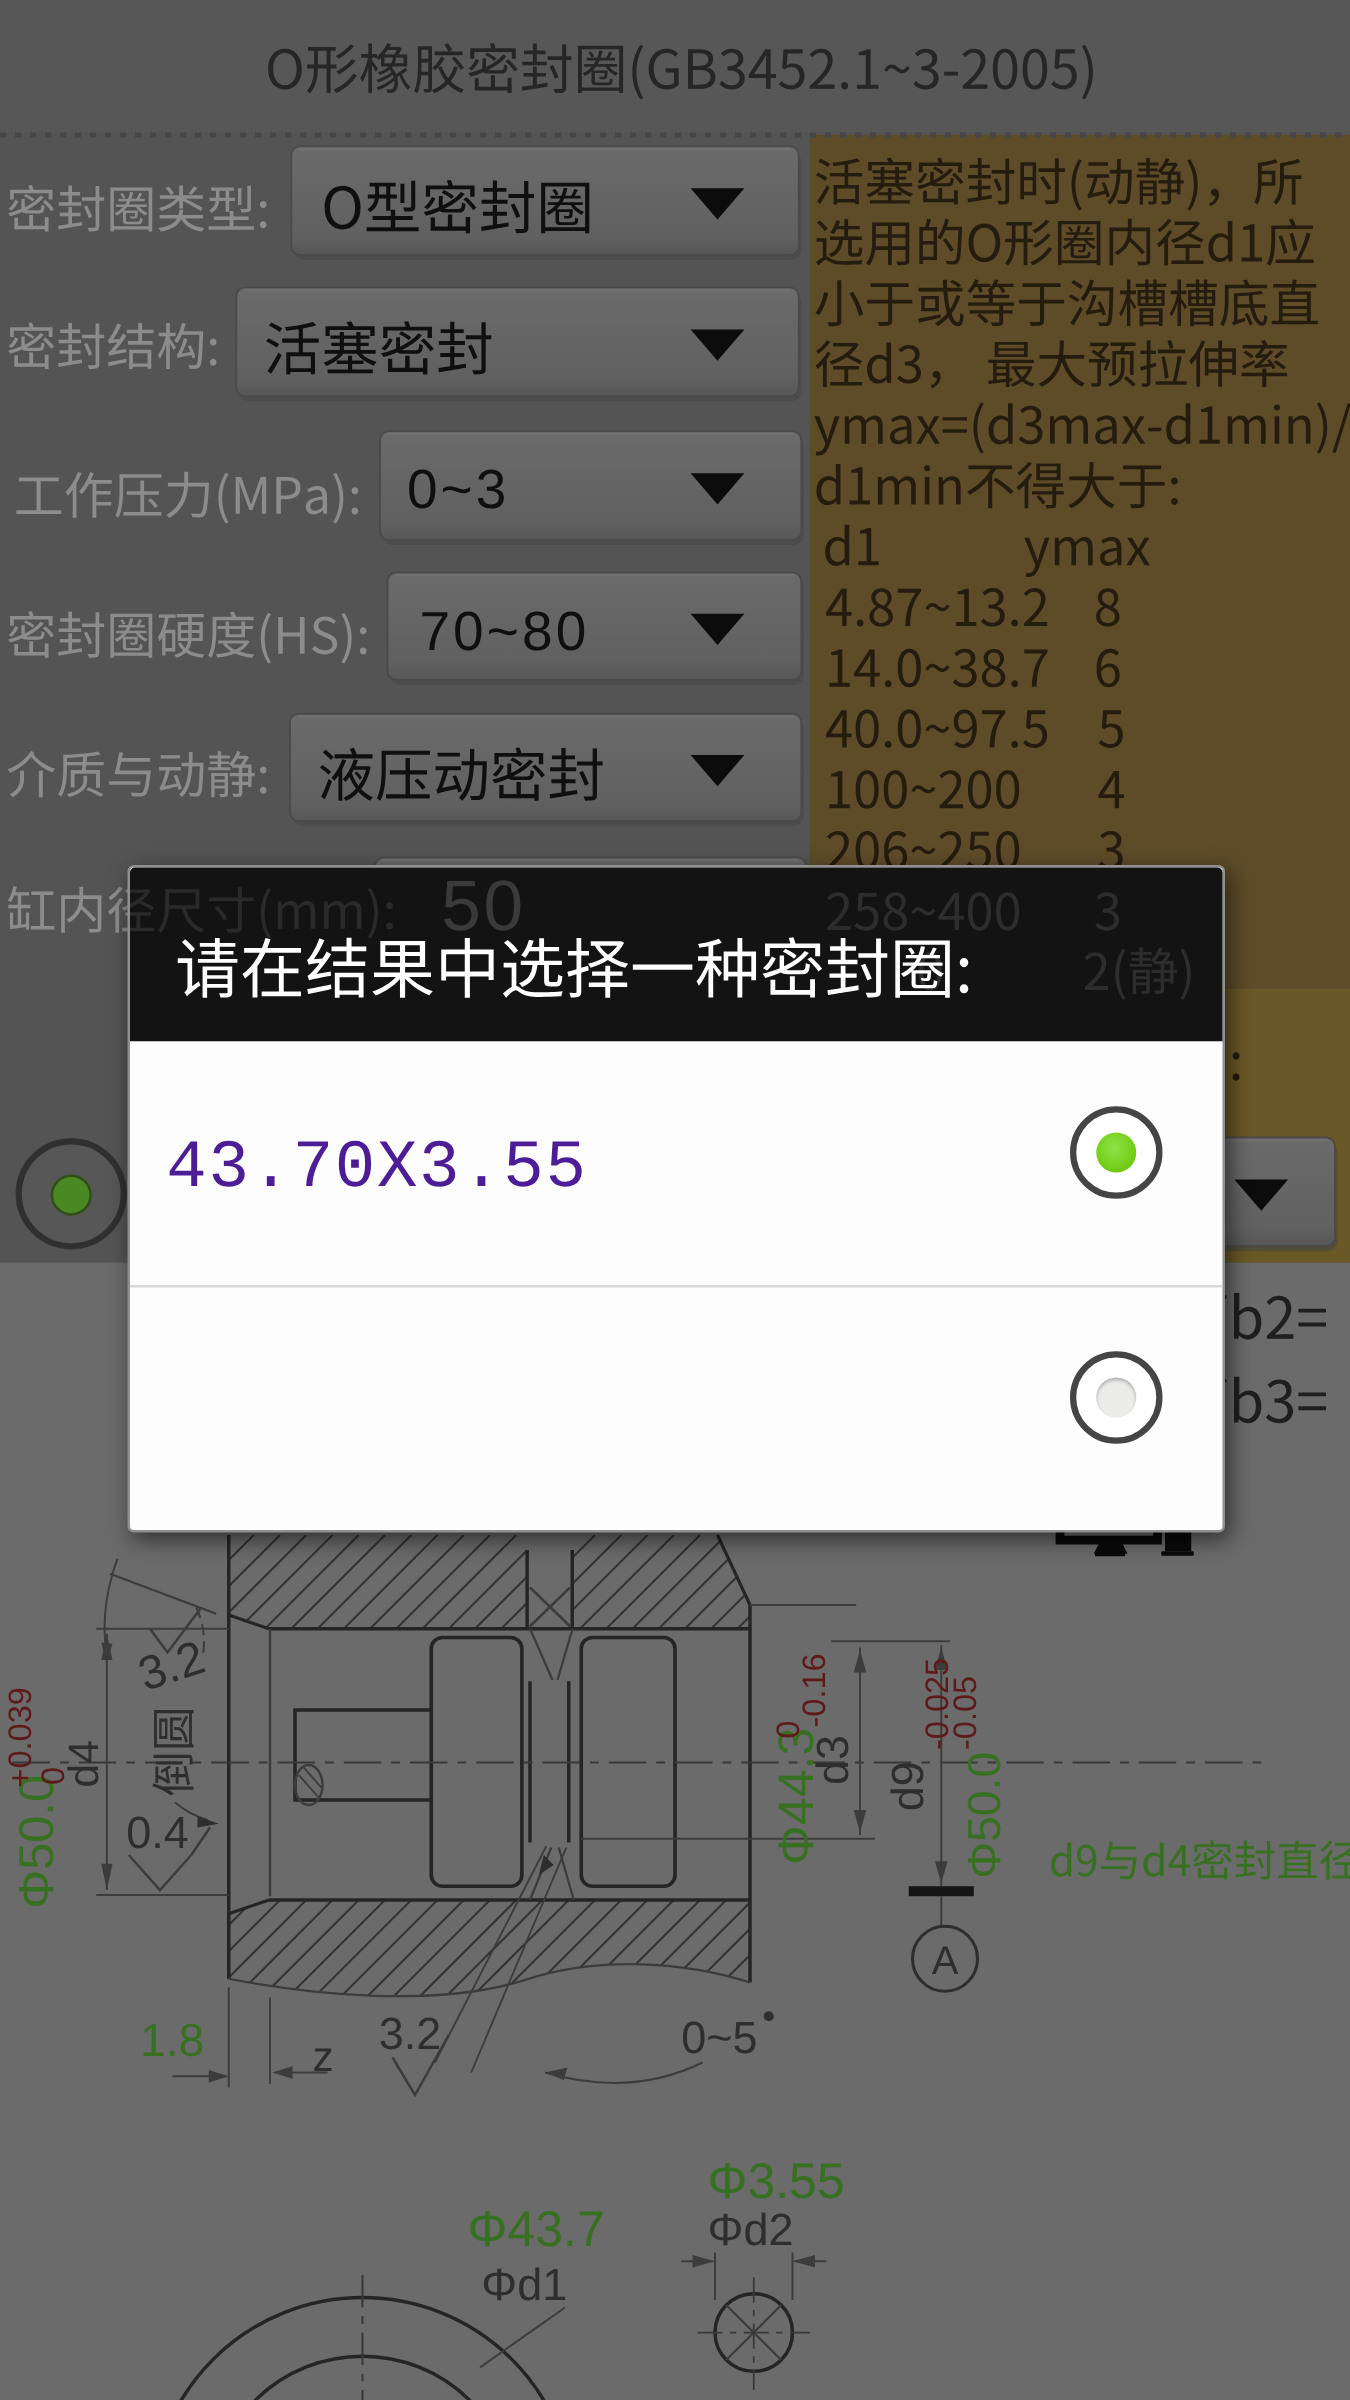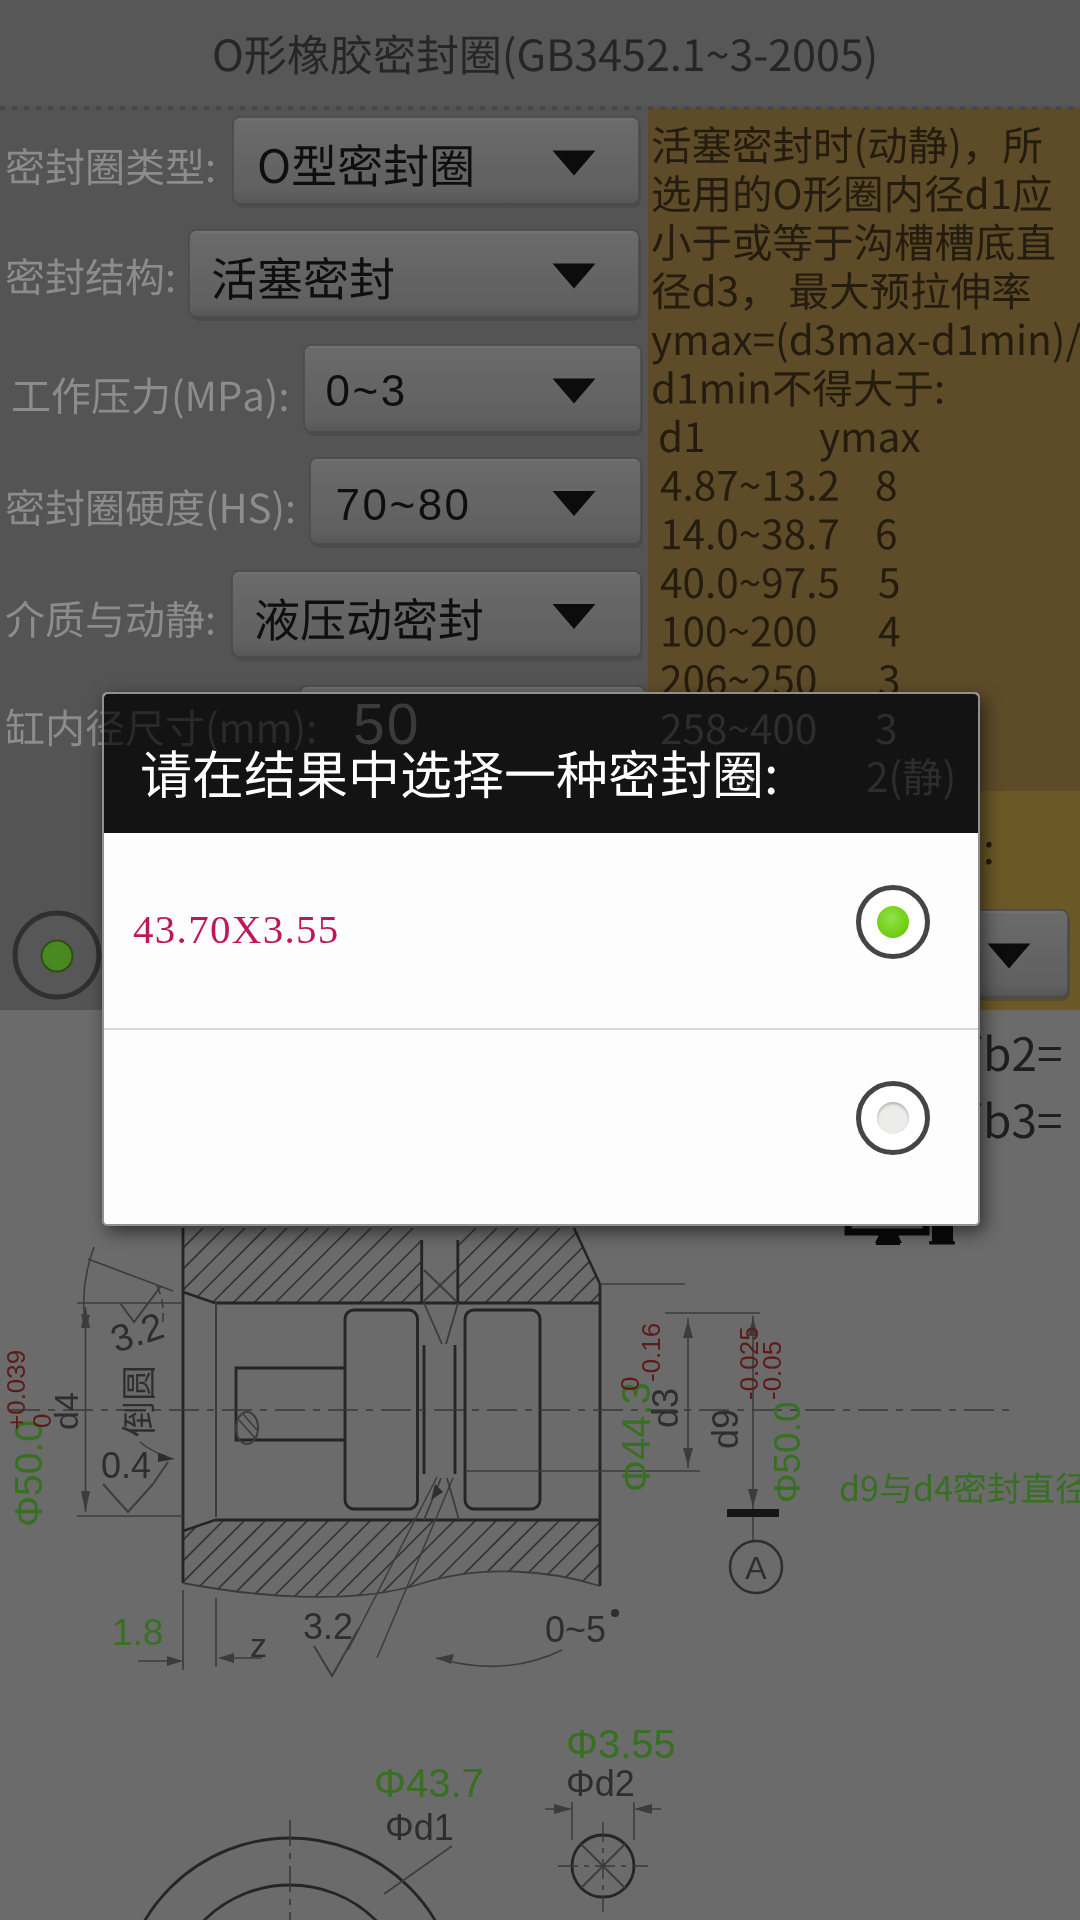--- a/index.html
+++ b/index.html
@@ -1,20 +1,20 @@
 <!DOCTYPE html>
 <html><head><meta charset="utf-8"><style>
 html,body{margin:0;padding:0;width:1080px;height:1920px;overflow:hidden;background:#545454;}
 *{box-sizing:border-box;}
 #page{position:relative;width:1080px;height:1920px;font-family:"Liberation Sans",sans-serif;}
 #bgsvg{position:absolute;left:0;top:0;}
 #dlg{position:absolute;left:102px;top:692px;width:878px;height:534px;background:#fdfdfd;
  border:2px solid #909090;border-radius:5px;box-shadow:4px 6px 18px rgba(0,0,0,0.55);}
 #dlghead{position:absolute;left:0;top:0;right:0;height:139px;background:#131313;border-radius:4px 4px 0 0;overflow:hidden;}
-.row{position:absolute;left:29px;font-size:41px;letter-spacing:1.3px;color:#be185d;font-family:Liberation Serif, serif;}
+.row{position:absolute;left:29px;font-size:54px;letter-spacing:1.3px;color:#4c1d95;font-family:Liberation Mono, monospace;}
 .radio{position:absolute;width:74px;height:74px;border:5px solid #454545;border-radius:50%;background:#fff;}
 .rdot{position:absolute;left:50%;top:50%;width:32px;height:32px;margin:-16px 0 0 -16px;border-radius:50%;}
 #divider{position:absolute;left:0px;top:334px;width:100%;height:2px;background:#d8d8d8;}
 </style></head>
 <body>
 <div id="page">
 <svg id="bgsvg" width="1080" height="1920" viewBox="0 0 1080 1920">
       <rect x="0" y="0" width="1080" height="1920" fill="#545454"></rect>
       <rect x="0" y="0" width="1080" height="106" fill="#575757"></rect>
       <rect x="0" y="1010" width="1080" height="910" fill="#6b6b6b"></rect>

